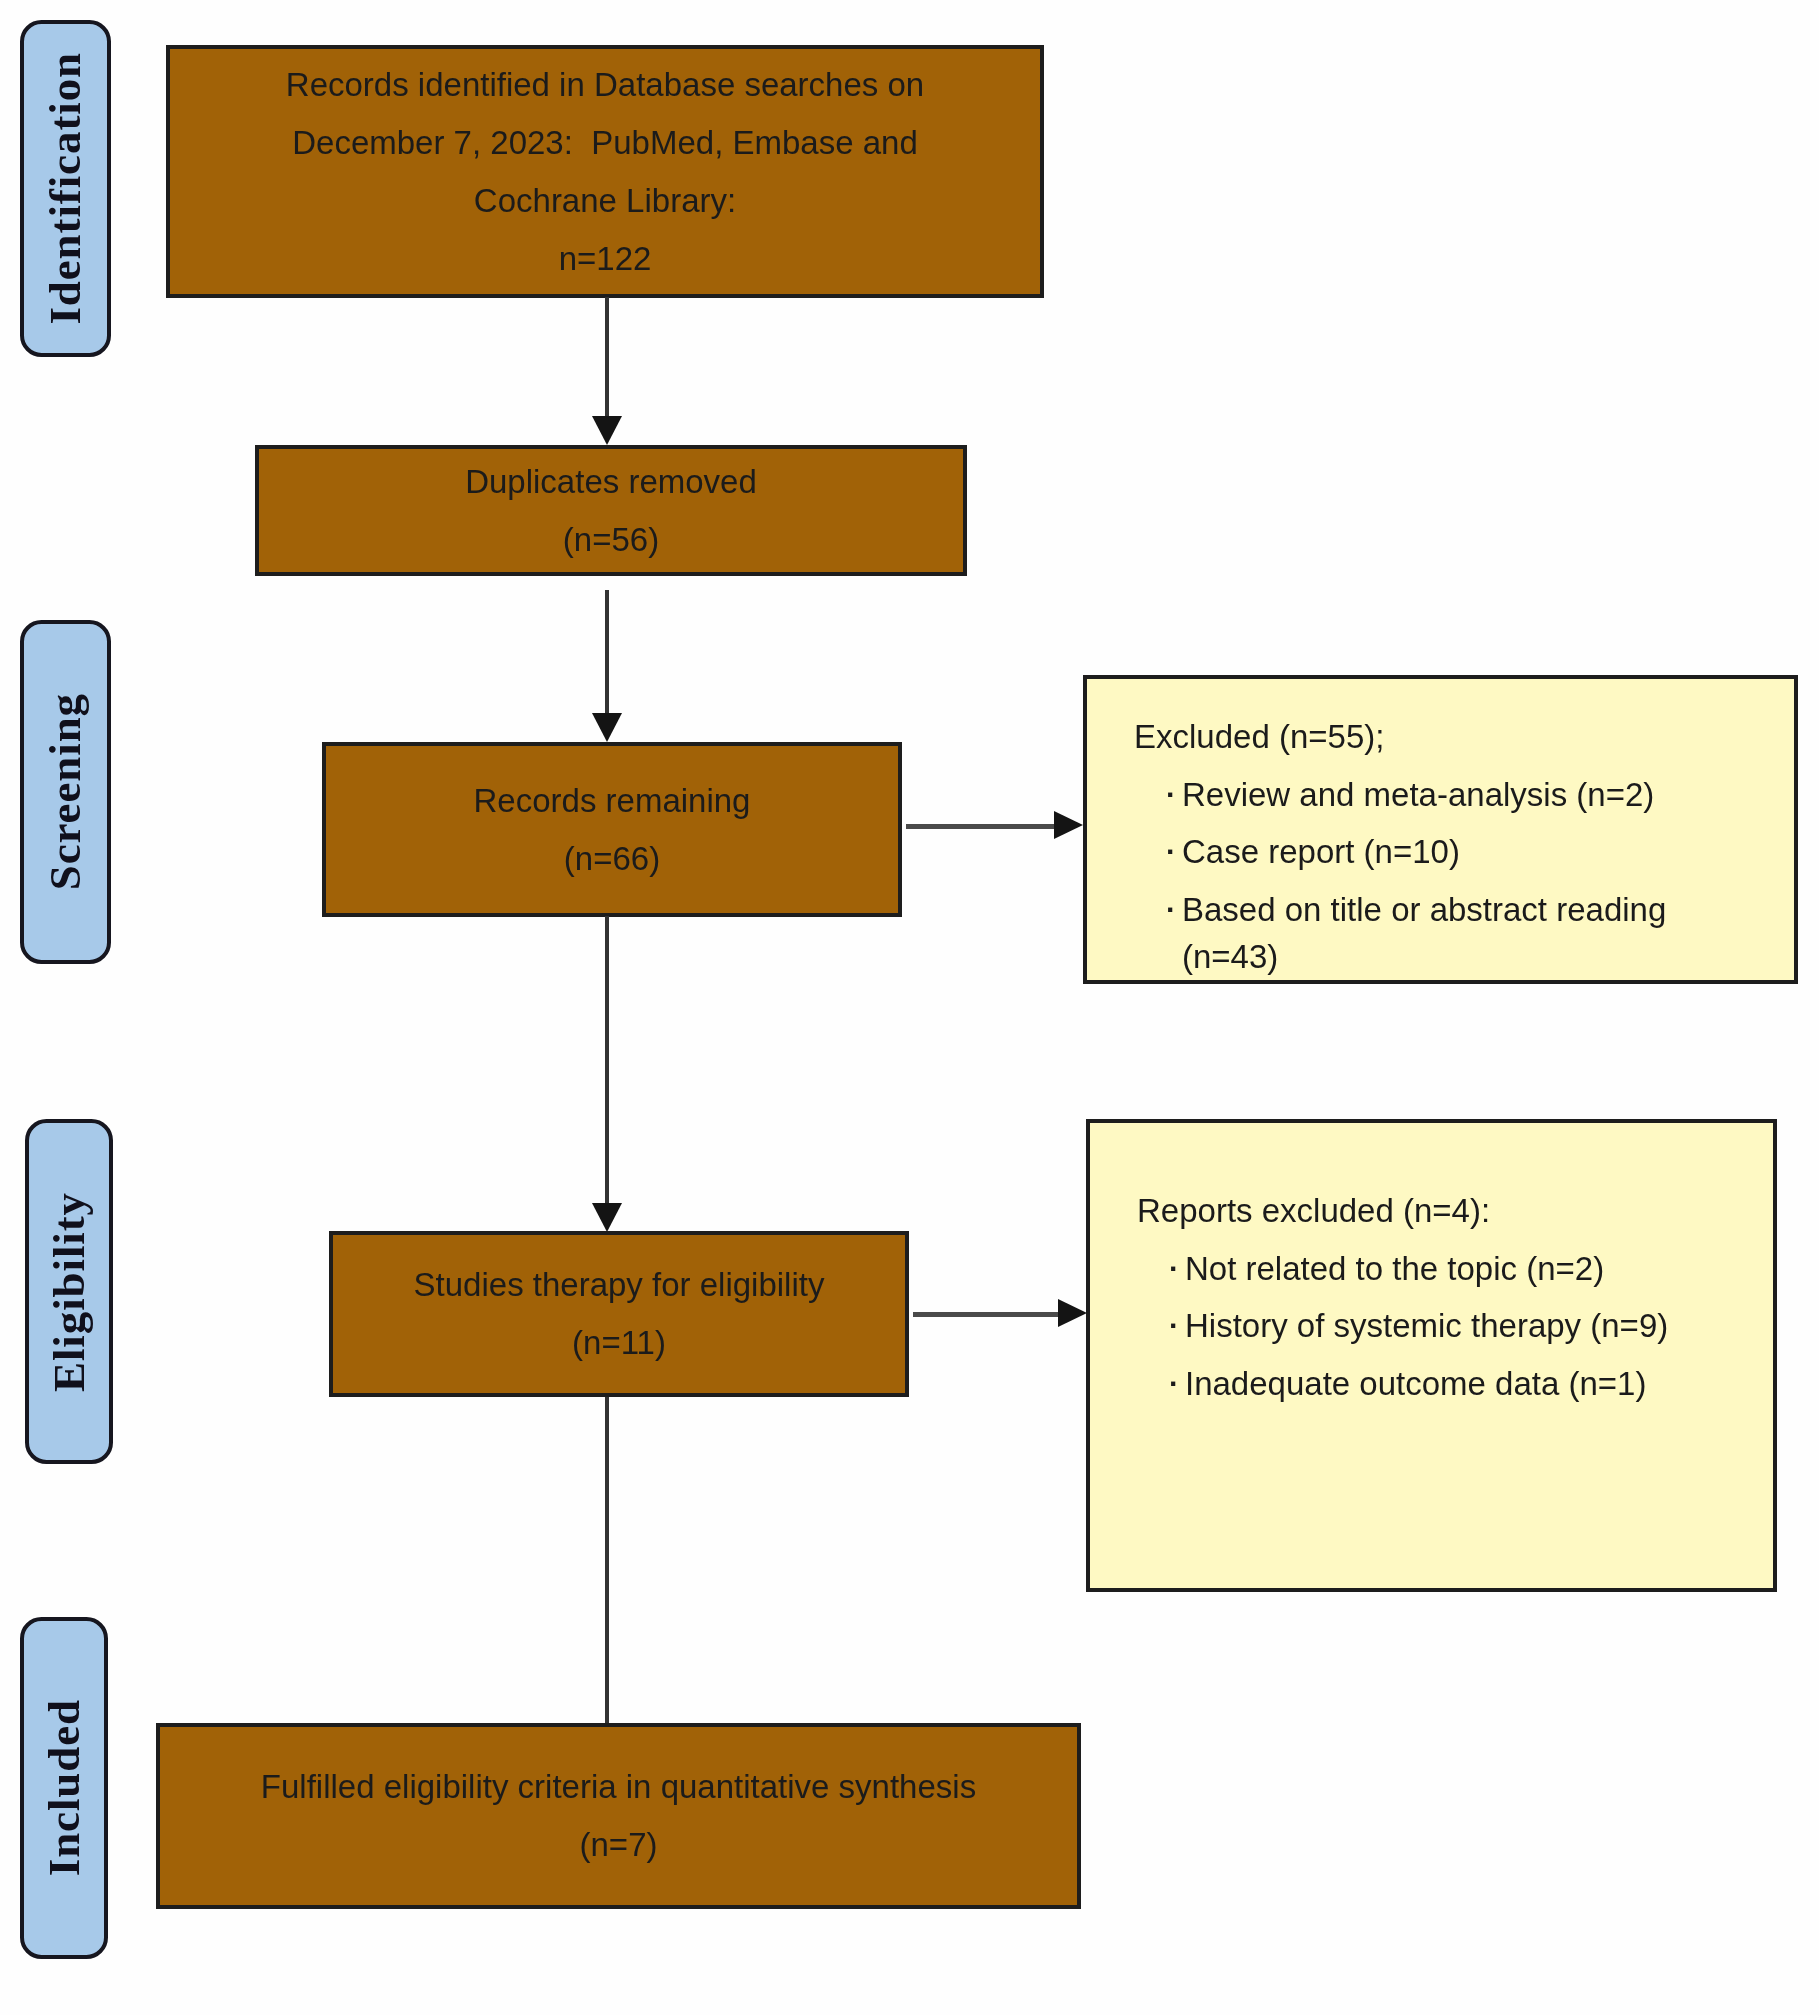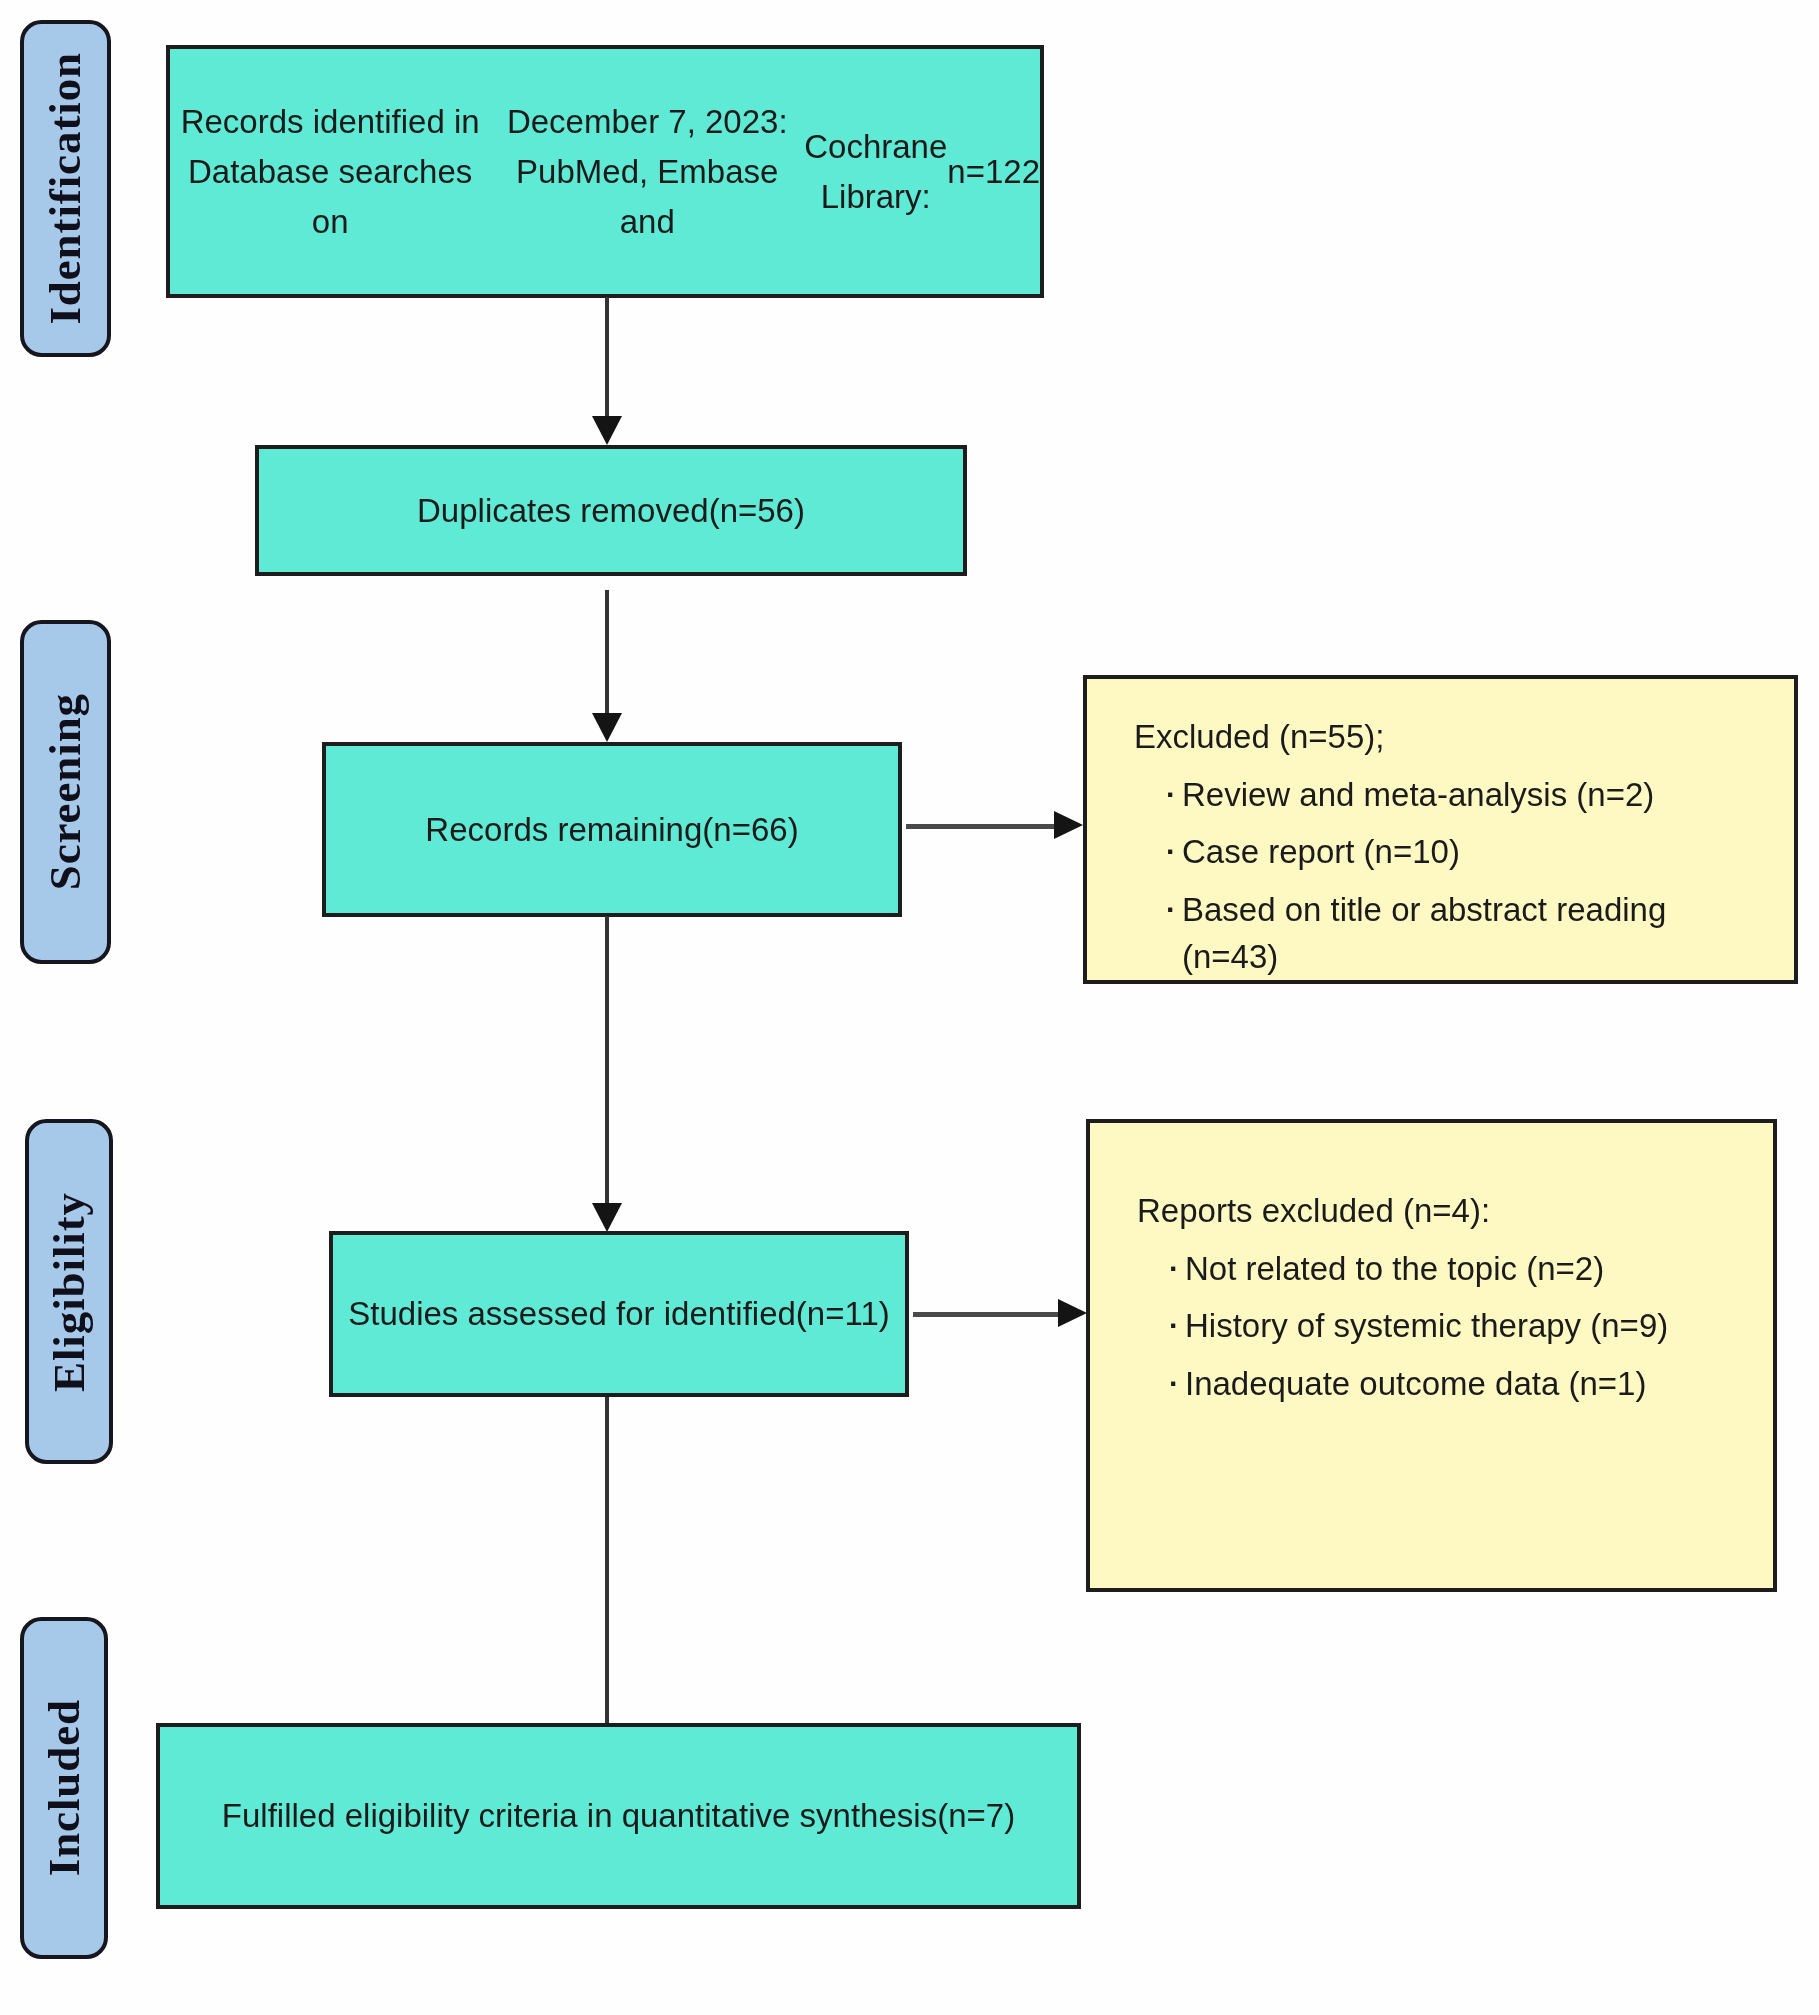--- a/index.html
+++ b/index.html
@@ -35,27 +35,29 @@
     font-weight: bold;
     font-size: 45px;
     letter-spacing: 0.9px;
     color: #10101c;
     white-space: nowrap;
   }
 
   
   .fbox {
     position: absolute;
-    background: #5eead4;
+    background: #a16207;
     border: 4.5px solid #1d1d1d;
     box-sizing: border-box;
     display: flex;
+    flex-direction: column;
     align-items: center;
     justify-content: center;
     text-align: center;
+    gap: 8px;
   }
   .fbox .line {
     font-size: 33px;
     line-height: 50px;
     white-space: pre-wrap;
   }
 
   
   .sbox {
     position: absolute;
@@ -182,21 +184,21 @@
         <span class="bullet">·</span>
         <span class="itxt">Based on title or abstract reading (n=43)</span>
       </div>
     </div>
   </div>
 
   <div class="varrow-line" style="left:605px; top:916px; height:288px;"></div>
   <div class="varrow-head" style="left:592px; top:1203px;"></div>
 
   <div class="fbox" style="left:329px; top:1231px; width:580px; height:166px;">
-    <div class="line">Studies assessed for identified</div>
+    <div class="line">Studies therapy for eligibility</div>
     <div class="line">(n=11)</div>
   </div>
 
   <div class="harrow-line" style="left:913px; top:1312px; width:147px;"></div>
   <div class="harrow-head" style="left:1058px; top:1299px;"></div>
 
   <div class="sbox sbox2" style="left:1086px; top:1119px; width:691px; height:473px;">
     <div class="sbox-inner">
       <div class="sbox-title">Reports excluded (n=4):</div>
       <div class="sbox-item">

